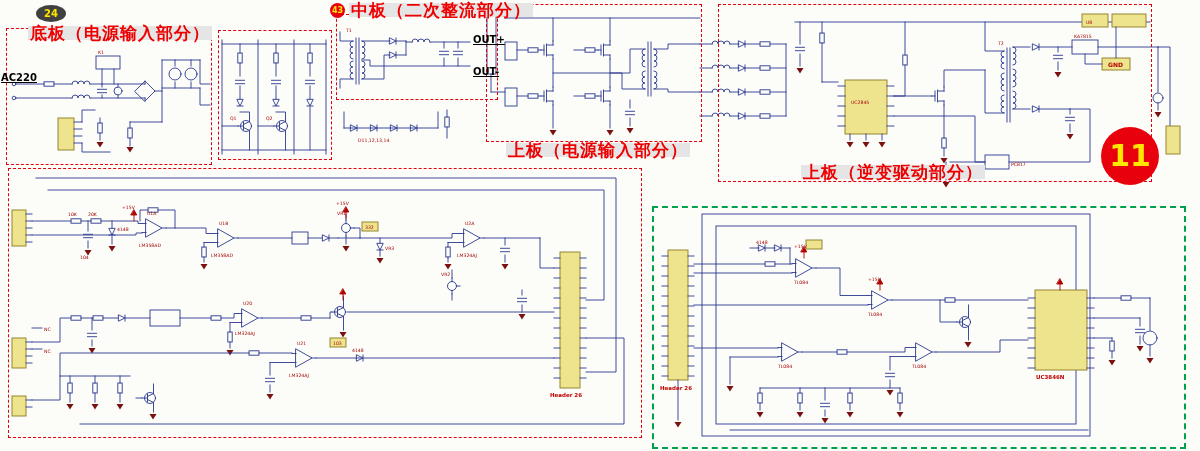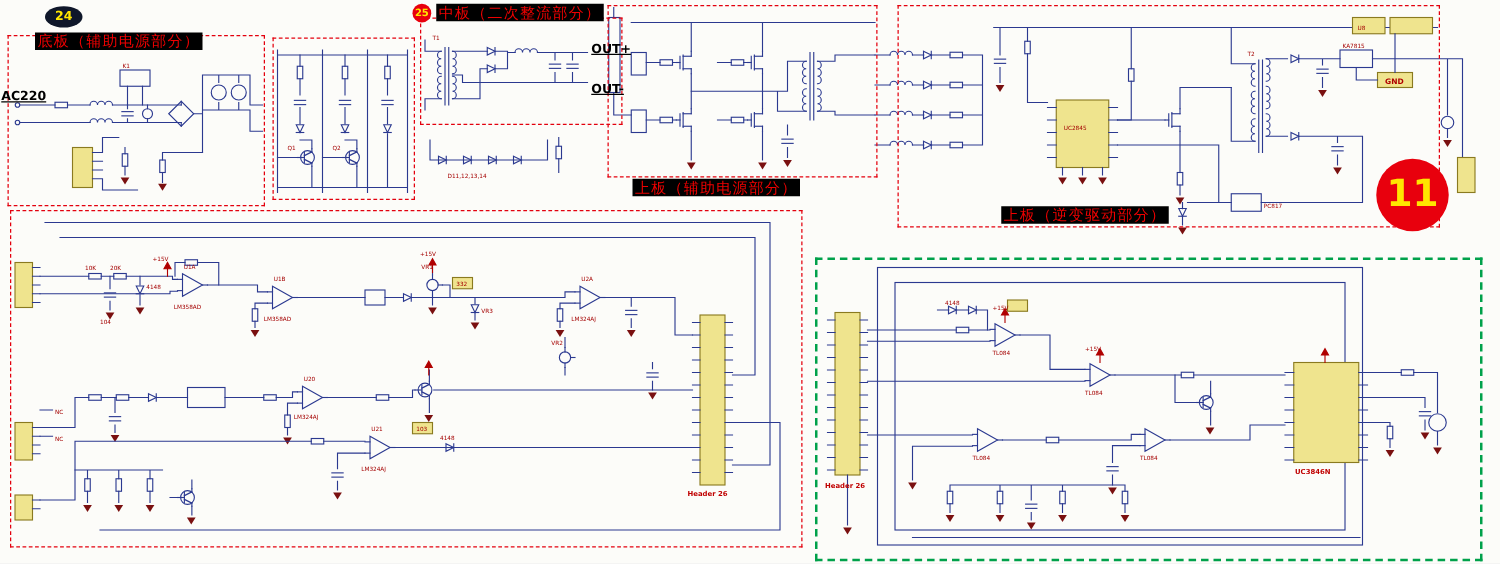--- a/index.html
+++ b/index.html
@@ -2,26 +2,26 @@
 <html><head>
 <meta charset="utf-8">
 <style>
   *{box-sizing:border-box;}
   html,body{margin:0;padding:0;background:#e9e9e9;}
   #stage{position:relative;width:1200px;height:451px;background:#fcfcf9;overflow:hidden;
          font-family:"DejaVu Sans","Liberation Sans",sans-serif;}
   #art{position:absolute;left:0;top:0;}
   .secbox{position:absolute;border:1.5px dashed #e3000e;pointer-events:none;}
   .secbox.green{border:2.2px dashed #00a14b;}
-  .seclabel{position:absolute;font-weight:normal;font-size:12px;color:#ee0000;background:#000000;
+  .seclabel{position:absolute;font-weight:bold;font-size:17px;color:#ee0000;background:#e5e5e5;
             padding:0 2px;line-height:14px;white-space:nowrap;letter-spacing:1px;}
   .biglabel{position:absolute;font-weight:bold;font-size:10px;color:#000;text-decoration:underline;}
   .badge{position:absolute;display:flex;align-items:center;justify-content:center;
          color:#ffe600;font-weight:bold;line-height:1;}
-  #b24{left:36px;top:5px;width:30px;height:17px;background:#0f172a;border-radius:50%;font-size:10px;}
+  #b24{left:36px;top:5px;width:30px;height:17px;background:#404040;border-radius:50%;font-size:10px;}
   #b25{left:330px;top:3px;width:15px;height:15px;background:#e8000d;border-radius:50%;font-size:8px;}
   #b11{left:1101px;top:127px;width:58px;height:58px;background:#e8000d;border-radius:50%;font-size:30px;}
   #b10{left:1106px;top:245px;width:52px;height:52px;background:#009944;border-radius:50%;font-size:28px;}
   svg .cl{fill:#a40000;font-size:4.6px;stroke:none;}
   svg .cl2{fill:#c00000;font-size:5.5px;stroke:none;font-weight:bold;}
   svg .clb{fill:#b00000;font-size:6px;stroke:none;font-weight:bold;}
 </style>
 </head>
 <body>
 
@@ -476,26 +476,26 @@
 </svg>
 
 <div class="secbox" style="left:6px;top:28px;width:206px;height:137px"></div>
 <div class="secbox" style="left:218px;top:30px;width:114px;height:130px"></div>
 <div class="secbox" style="left:336px;top:14px;width:162px;height:86px"></div>
 <div class="secbox" style="left:486px;top:4px;width:216px;height:138px"></div>
 <div class="secbox" style="left:718px;top:4px;width:434px;height:178px"></div>
 <div class="secbox" style="left:8px;top:168px;width:634px;height:270px"></div>
 <div class="secbox green" style="left:652px;top:206px;width:534px;height:243px"></div>
 
-<span class="seclabel" style="left:28px;top:26px">底板（辅助电源部分）</span>
+<span class="seclabel" style="left:28px;top:26px">底板（电源输入部分）</span>
 <span class="seclabel" style="left:349px;top:3px">中板（二次整流部分）</span>
-<span class="seclabel" style="left:506px;top:143px">上板（辅助电源部分）</span>
+<span class="seclabel" style="left:506px;top:143px">上板（电源输入部分）</span>
 <span class="seclabel" style="left:801px;top:165px">上板（逆变驱动部分）</span>
 
 <span class="biglabel" style="left:1px;top:72px">AC220</span>
 <span class="biglabel" style="left:473px;top:34px">OUT+</span>
 <span class="biglabel" style="left:473px;top:66px">OUT-</span>
 
 <div class="badge" id="b24">24</div>
-<div class="badge" id="b25">25</div>
+<div class="badge" id="b25">43</div>
 <div class="badge" id="b11">11</div>
 
 </div>
 
 </body></html>

